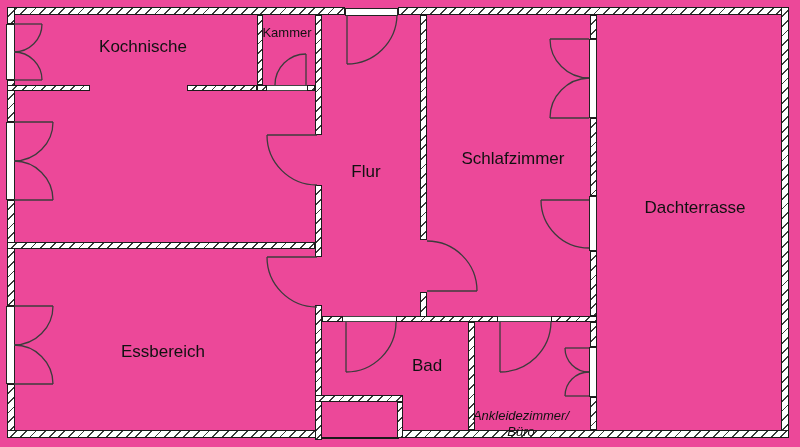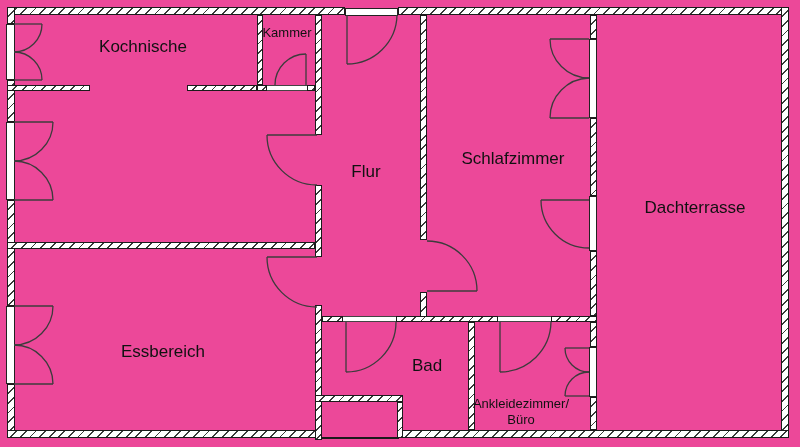--- a/index.html
+++ b/index.html
@@ -153,18 +153,18 @@
     </g>
   </svg>
 
   <div class="lbl lbl-lg" style="left:143px;top:47px;">Kochnische</div>
   <div class="lbl lbl-sm" style="left:287px;top:33px;">Kammer</div>
   <div class="lbl lbl-lg" style="left:366px;top:172px;">Flur</div>
   <div class="lbl lbl-lg" style="left:695px;top:208px;">Dachterrasse</div>
   <div class="lbl lbl-lg" style="left:513px;top:159px;">Schlafzimmer</div>
   <div class="lbl lbl-lg" style="left:163px;top:352px;">Essbereich</div>
   <div class="lbl lbl-lg" style="left:400px;top:366px;margin-left:27px;">Bad</div>
-  <div class="lbl lbl-sm" style="left:521px;top:412px;">
+  <div class="lbl lbl-sm" style="left:521px;top:424px;font-style:italic;">
     <span>Ankleidezimmer/</span><br>
     <span>Büro</span>
   </div>
 
 </div>
 
 </body></html>

